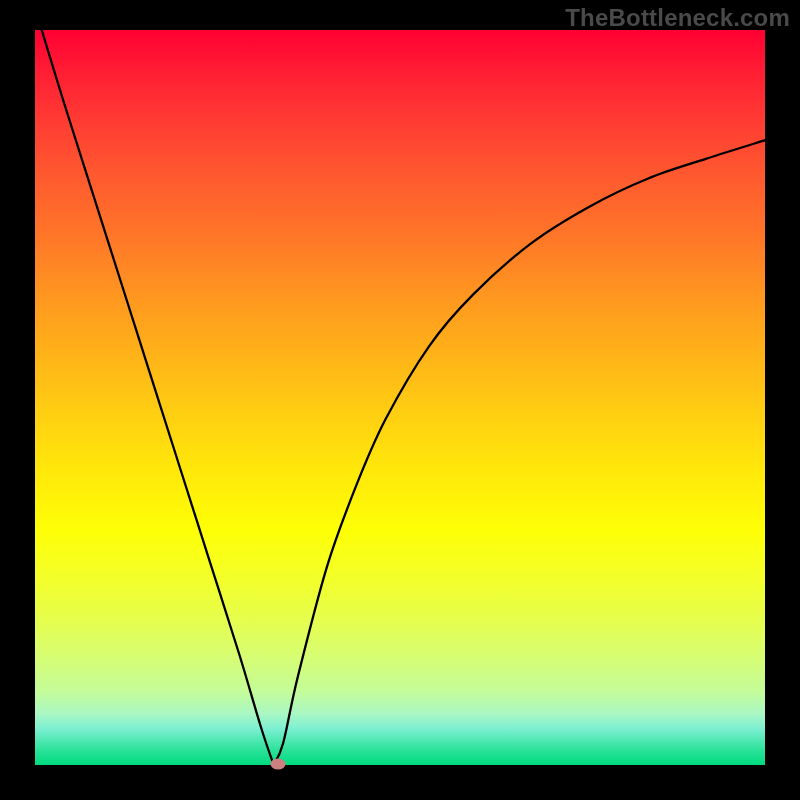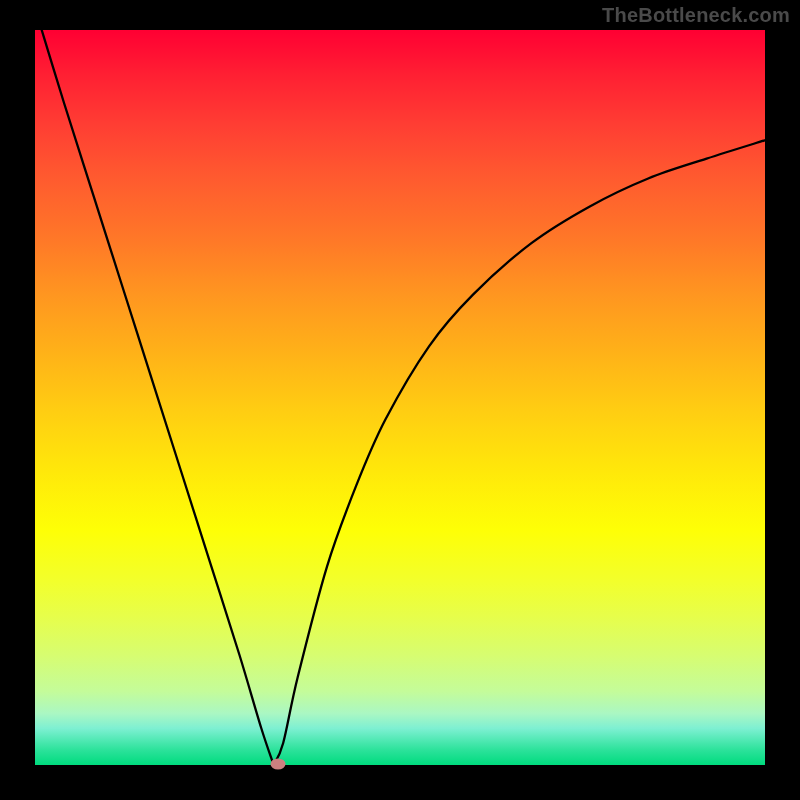--- a/index.html
+++ b/index.html
@@ -15,21 +15,21 @@
     position: relative;
     width: 800px;
     height: 800px;
     background: #000;
   }
   .watermark {
     position: absolute;
     top: 4px;
     right: 10px;
     color: #4a4a4a;
-    font-size: 20px;
+    font-size: 24px;
     font-weight: 600;
     letter-spacing: 0.2px;
     z-index: 5;
   }
   .plot-area {
     position: absolute;
     left: 35px;
     top: 30px;
     width: 730px;
     height: 735px;

